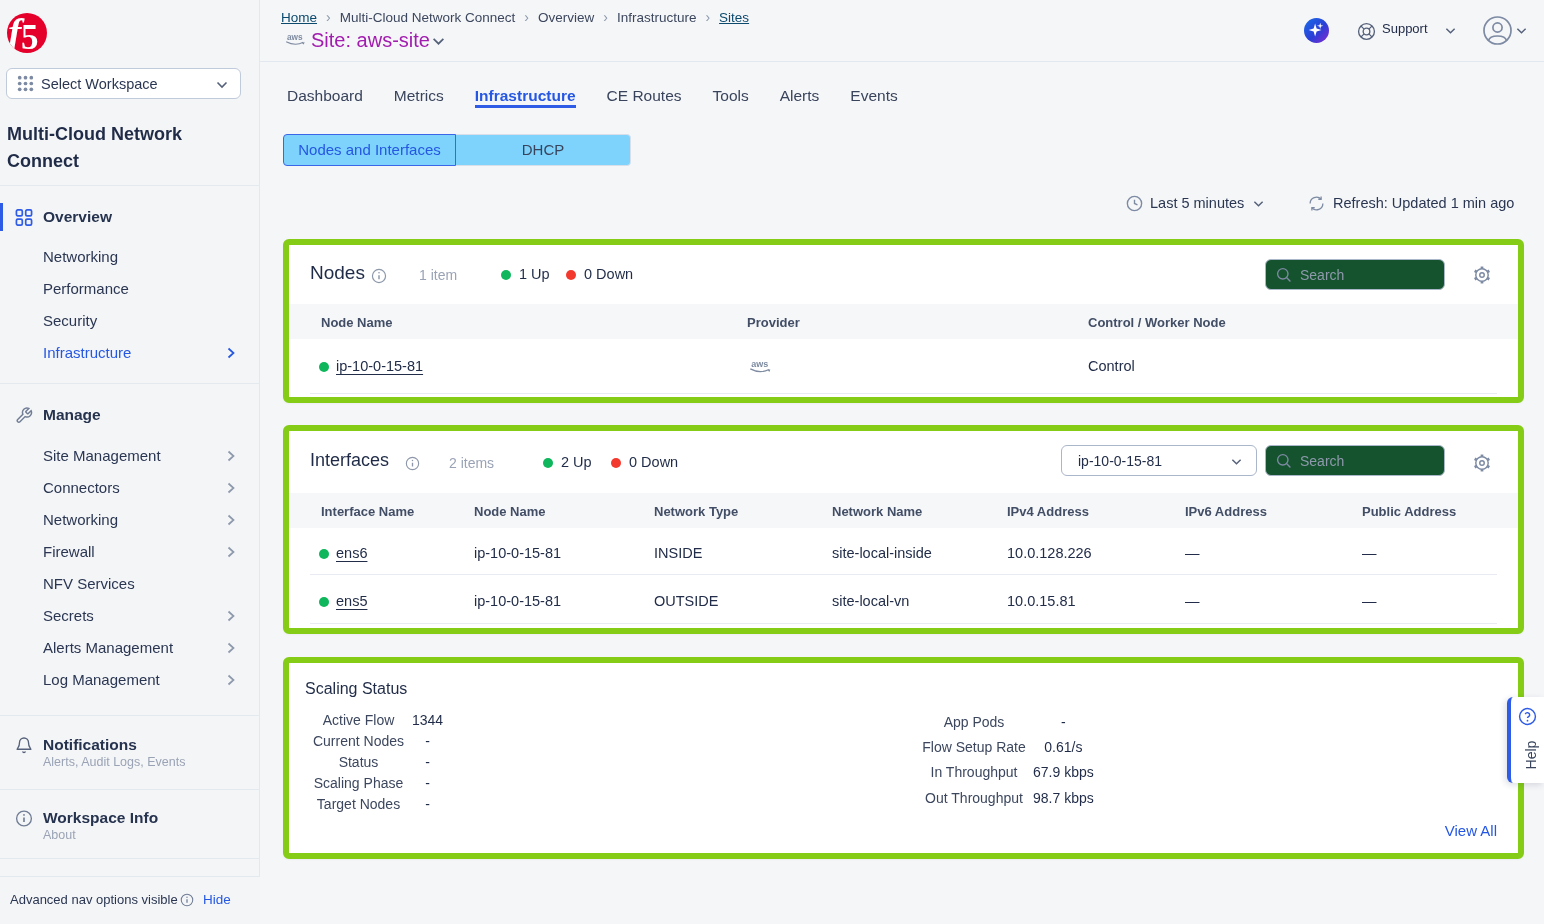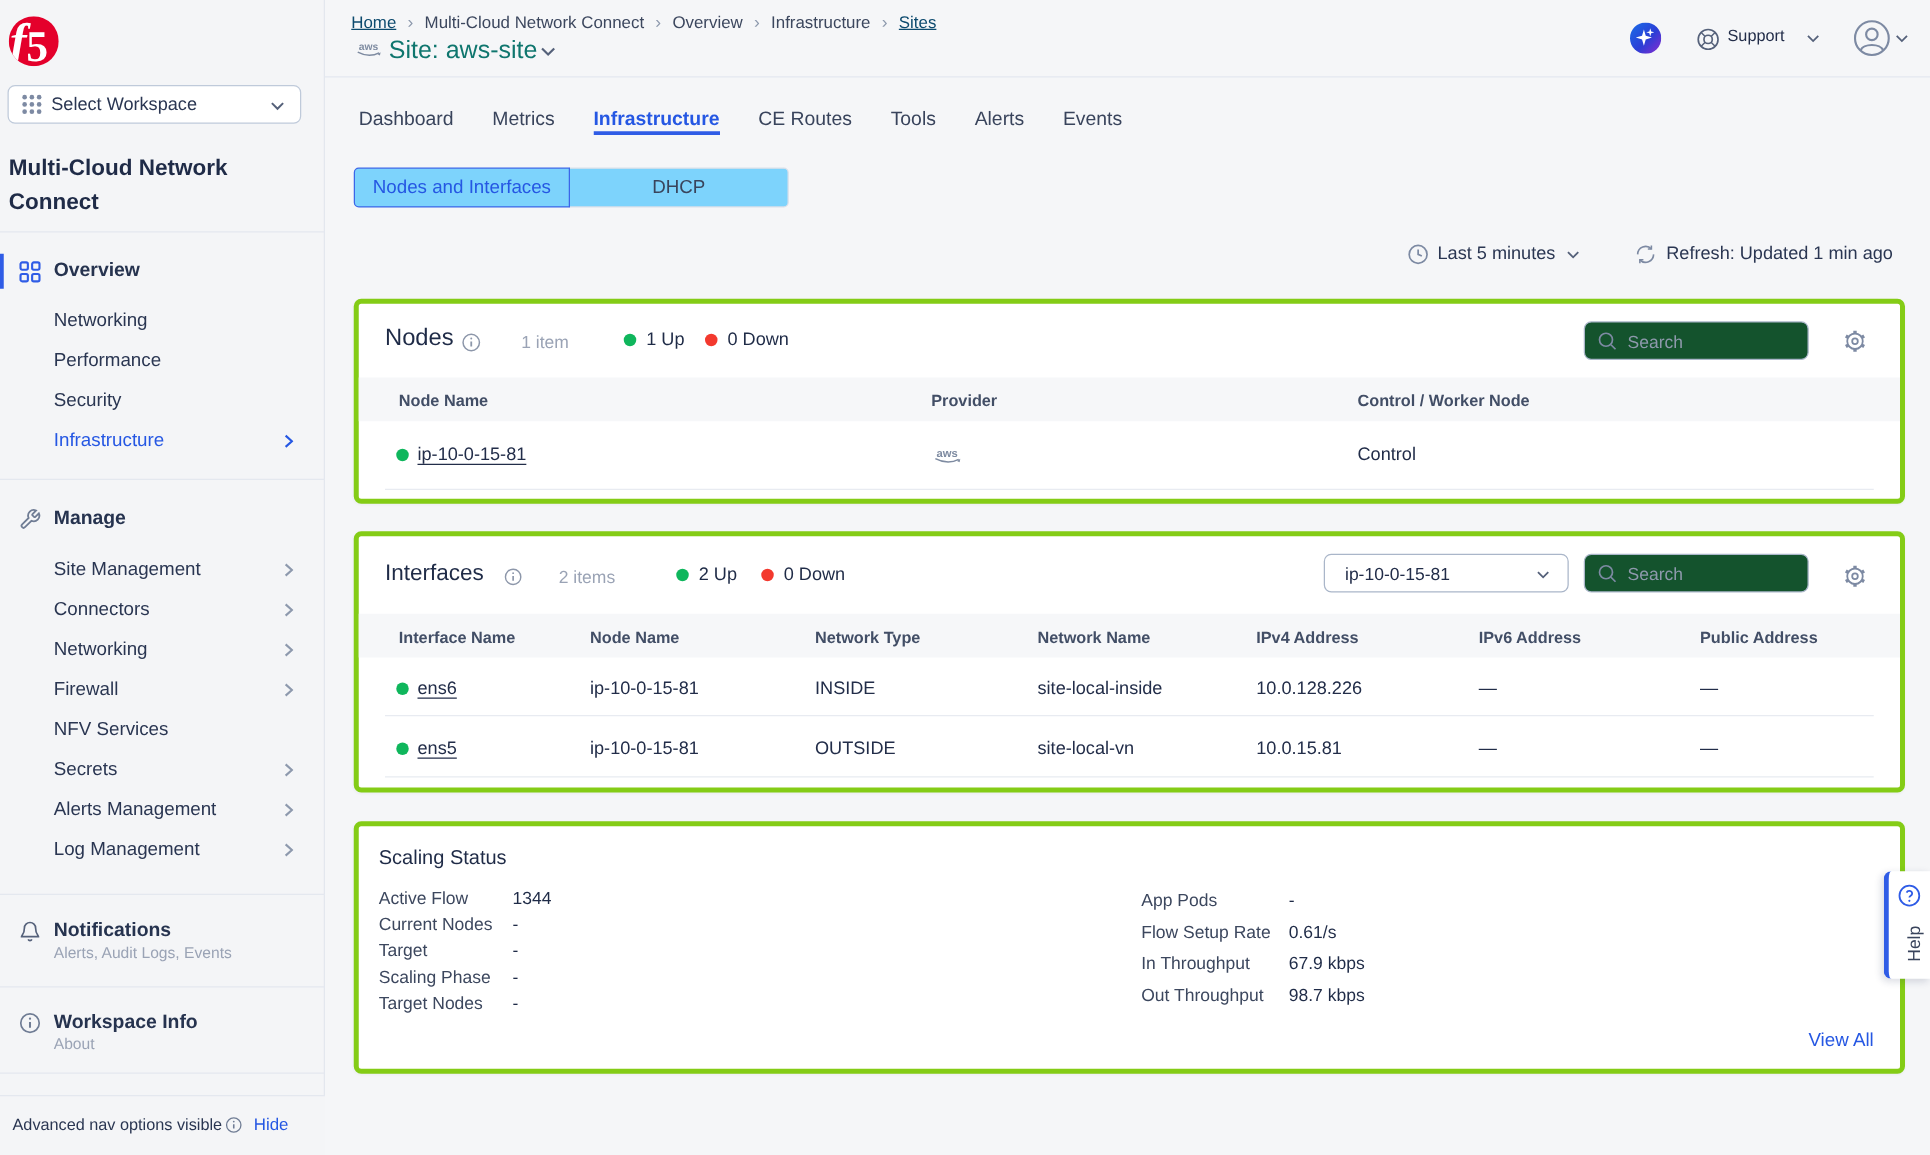--- a/index.html
+++ b/index.html
@@ -22,33 +22,33 @@
 .chevr { position:absolute; right:24px; }
 .navsub { position:absolute; left:43px; font-size:12.5px; color:#9aa3b5; }
 .bluebar { position:absolute; left:0; width:3px; background:#2f5ce6; }
 
 #sbfooter { position:absolute; left:0; bottom:0; width:260px; height:48px; background:#f4f5f7; border-top:1px solid #e4e8ef; }
 
 #topbar { position:absolute; left:260px; top:0; width:1284px; height:62px; border-bottom:1px solid #e3e8f0; }
 .crumbs { position:absolute; left:21px; top:9px; font-size:13.5px; color:#3c475e; }
 .crumbs a { color:#0c4a6e; text-decoration:underline; }
 .crumbs .sep { color:#8d99ad; margin:0 9px; font-size:14px; }
-.sitetitle { position:absolute; left:51px; top:29px; font-size:20px; color:#0f766e; }
+.sitetitle { position:absolute; left:51px; top:29px; font-size:20px; color:#a21caf; }
 
 .tabs { position:absolute; left:287px; top:87px; font-size:15.5px; color:#39445c; }
 .tabs span { margin-right:31px; display:inline-block; padding-bottom:0; line-height:18px; }
 .tabs .active { color:#2557e3; font-weight:bold; border-bottom:3px solid #2f5ce6; }
 
 .seg { position:absolute; top:134px; height:32px; line-height:30px; text-align:center; font-size:15px; background:#7dd3fc; }
 .seg1 { left:283px; width:173px; border:1px solid #3b66e8; color:#2557e3; border-radius:4px 0 0 4px; z-index:2;}
 .seg2 { left:455px; width:176px; border:1px solid #d9dfe9; color:#39445c; border-radius:0 4px 4px 0; }
 
 .timerow { position:absolute; top:195px; font-size:14.5px; color:#2a3652; white-space:nowrap; }
 
-.card { position:absolute; left:283px; width:1241px; background:#fff; border:4px solid #84cc16; border-radius:6px; box-shadow:0 1px 2px rgba(30,40,80,0.04); }
+.card { position:absolute; left:283px; width:1241px; background:#fff; border:6px solid #84cc16; border-radius:6px; box-shadow:0 1px 2px rgba(30,40,80,0.04);text-align:center; }
 .cardhead { position:relative; height:58px; }
 .ctitle { position:absolute; left:21px; top:17px; font-size:19px; color:#1f2b47; }
 .citem { position:absolute; font-size:14px; color:#9aa3b5; }
 .cupdown { position:absolute; font-size:14.5px; color:#1f2b47; }
 .dot { display:inline-block; width:10px; height:10px; border-radius:50%; vertical-align:-1px; margin-right:8px; }
 .gdot { background:#0fb65c; }
 .rdot { background:#f3392e; }
 .search { position:absolute; width:180px; height:31px; border:1px solid #aab6c9; border-radius:6px; background:#14532d; }
 .search .ph { position:absolute; left:34px; top:7px; font-size:14px; color:#8e99ac; }
 .thead { position:relative; background:#f6f7f9; height:35px; font-size:13px; font-weight:bold; color:#424e66; }
@@ -385,21 +385,21 @@
       <tbody>
             <tr>
               <td class="slabel" style="width:107px; padding:2.5px 0;">Active Flow</td>
               <td class="sval">1344</td>
             </tr>
       <tr>
               <td class="slabel" style="padding:2.5px 0;">Current Nodes</td>
               <td class="sval">-</td>
             </tr>
       <tr>
-              <td class="slabel" style="padding:2.5px 0;">Target</td>
+              <td class="slabel" style="padding:2.5px 0;">Status</td>
               <td class="sval">-</td>
             </tr>
       <tr>
               <td class="slabel" style="padding:2.5px 0;">Scaling Phase</td>
               <td class="sval">-</td>
             </tr>
       <tr>
               <td class="slabel" style="padding:2.5px 0;">Target Nodes</td>
               <td class="sval">-</td>
             </tr>

